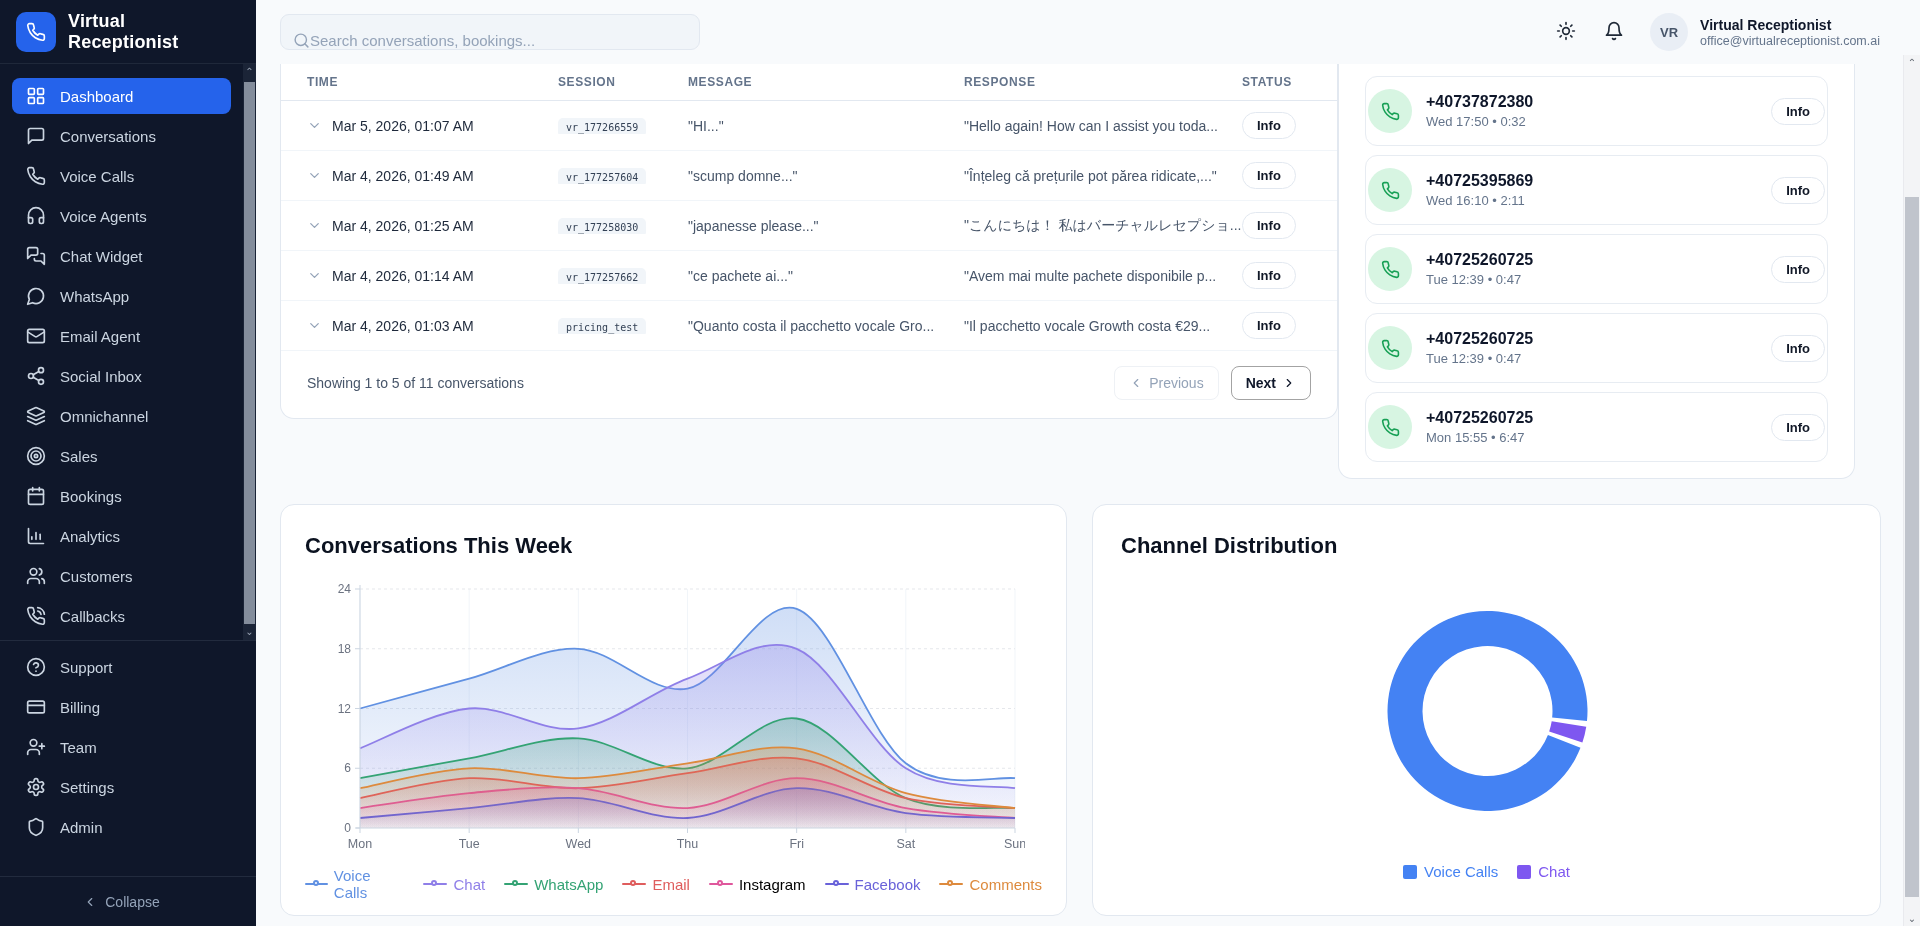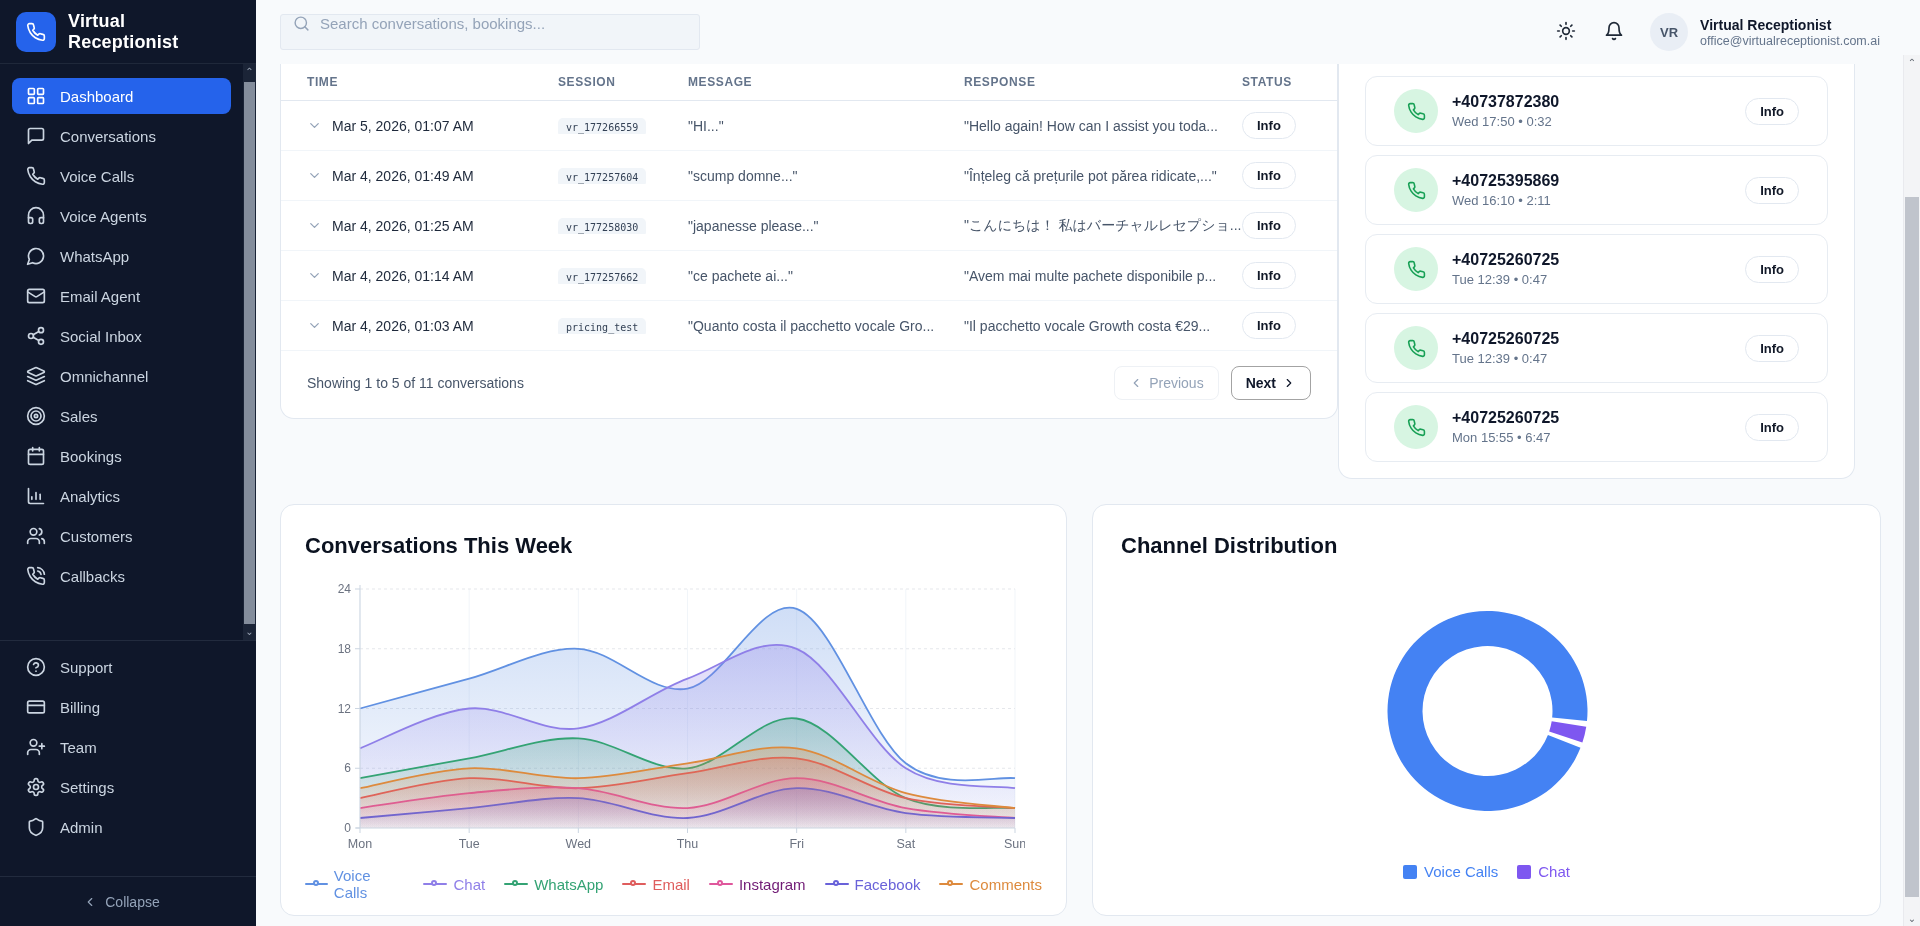--- a/index.html
+++ b/index.html
@@ -23,21 +23,21 @@
   .side-scroll { position:absolute; top:64px; right:0; width:13px; height:576px; background:#1b2437; }
   .side-scroll .up, .side-scroll .dn { position:absolute; left:0; width:13px; text-align:center; color:#9aa4b5; font-size:10px; line-height:12px; }
   .side-scroll .up { top:2px; } .side-scroll .dn { bottom:2px; }
   .side-thumb { position:absolute; left:1px; top:18px; width:11px; height:542px; background:#848d9c; }
 
   .ic { fill:none; stroke:currentColor; stroke-width:2; stroke-linecap:round; stroke-linejoin:round; }
 
   
   .main { position:relative; flex:1; height:100%; background:#f8fafc; overflow:hidden; }
   .topbar { height:64px; display:flex; align-items:center; padding:0 40px 0 24px; }
-  .search-box { width:420px; height:36px; background:#f1f5f9; border:1px solid #e2e8f0; border-radius:3px; display:flex; align-items:flex-start; gap:10px; padding:0 12px; color:#94a3b8; }
+  .search-box { width:420px; height:36px; background:#f1f5f9; border:1px solid #e2e8f0; border-radius:9px; display:flex; align-items:flex-end; padding:0 12px; color:#94a3b8; }
   .search-box input { flex:1; border:none; background:transparent; outline:none; font-size:15px; font-family:inherit; color:#334155; }
   .search-box input::placeholder { color:#94a3b8; }
   .topbar-right { margin-left:auto; display:flex; align-items:center; gap:24px;justify-content:center; }
   .icon-btn { background:none; border:none; color:#1f2937; cursor:pointer; width:24px; height:24px; padding:0; }
   .icon-btn .ic { width:20px; height:20px; }
   .user-chip { display:flex; align-items:center; gap:12px; }
   .avatar { width:38px; height:38px; border-radius:50%; background:#e9eef5; color:#475569; font-size:13px; font-weight:bold; display:flex; align-items:center; justify-content:center; }
   .user-name { font-size:14px; font-weight:bold; color:#0f172a; }
   .user-email { font-size:12.5px; color:#64748b; margin-top:1px; }
 
@@ -61,21 +61,21 @@
   .pager { display:flex; align-items:center; padding:15px 26px 18px; }
   .pager-text { font-size:14px; color:#475569; }
   .pager-btns { margin-left:auto; display:flex; gap:12px; }
   .pg-btn { display:flex; align-items:center; gap:6px; border-radius:8px; padding:8px 14px; font-size:14px; font-family:inherit; background:#fff; cursor:pointer; }
   .pg-prev { border:1px solid #eef1f5; color:#94a3b8; }
   .pg-next { border:1px solid #a3a3a3; color:#0f172a; font-weight:bold; }
   .pg-btn .ic { width:14px; height:14px; }
 
   
   .calls-card { width:517px; height:415px; padding:12px 26px 24px; display:flex; flex-direction:column; gap:9px; }
-  .call-item { border:1px solid #e7ecf2; border-radius:12px; padding:12px 28px; display:flex; align-items:center; gap:14px; }
+  .call-item { border:1px solid #e7ecf2; border-radius:12px; padding:12px 2px; display:flex; align-items:center; gap:14px; }
   .call-ic { width:44px; height:44px; border-radius:50%; background:#d7f5e2; color:#17a055; display:flex; align-items:center; justify-content:center; flex-shrink:0; }
   .call-ic .ic { width:19px; height:19px; }
   .call-num { font-size:16px; font-weight:bold; color:#0f172a; }
   .call-meta { font-size:13px; color:#64748b; margin-top:3px; }
   .call-item .pill { margin-left:auto; }
 
   
   .chart-card { width:787px; height:412px; padding:28px 24px 0; border-radius:14px; }
   .donut-card { width:789px; height:412px; padding:28px 28px 0; border-radius:14px; }
   .card-title { font-size:22px; font-weight:bold; color:#0b1220; }
@@ -132,20 +132,27 @@
             <path d="M22 16.92v3a2 2 0 0 1-2.18 2 19.79 19.79 0 0 1-8.63-3.07 19.5 19.5 0 0 1-6-6 19.79 19.79 0 0 1-3.07-8.67A2 2 0 0 1 4.11 2h3a2 2 0 0 1 2 1.72 12.84 12.84 0 0 0 .7 2.81 2 2 0 0 1-.45 2.11L8.09 9.91a16 16 0 0 0 6 6l1.27-1.27a2 2 0 0 1 2.11-.45 12.84 12.84 0 0 0 2.81.7A2 2 0 0 1 22 16.92z"></path>
           </svg>
         <span>Voice Calls</span>
       </a>
       <a class="nav-item">
         <svg class="ic" viewBox="0 0 24 24">
             <path d="M3 14h3a2 2 0 0 1 2 2v3a2 2 0 0 1-2 2H5a2 2 0 0 1-2-2v-5Zm18 0h-3a2 2 0 0 0-2 2v3a2 2 0 0 0 2 2h1a2 2 0 0 0 2-2v-5Z"></path>
             <path d="M3 14v-3a9 9 0 0 1 18 0v3"></path>
           </svg>
         <span>Voice Agents</span>
+      </a>
+      <a class="nav-item">
+        <svg class="ic" viewBox="0 0 24 24">
+            <path d="M14 9a2 2 0 0 1-2 2H6l-4 4V4a2 2 0 0 1 2-2h8a2 2 0 0 1 2 2z"></path>
+            <path d="M18 9h2a2 2 0 0 1 2 2v11l-4-4h-6a2 2 0 0 1-2-2v-1"></path>
+          </svg>
+        <span>Chat Widget</span>
       </a>
       <a class="nav-item">
         <svg class="ic" viewBox="0 0 24 24">
             <path d="M7.9 20A9 9 0 1 0 4 16.1L2 22Z"></path>
           </svg>
         <span>WhatsApp</span>
       </a>
       <a class="nav-item">
         <svg class="ic" viewBox="0 0 24 24">
             <rect x="2" y="4" width="20" height="16" rx="2"></rect>
@@ -578,21 +585,21 @@
                 </span>
                 <span>WhatsApp</span>
               </span>
             <span class="lg-item" style="color: rgb(223, 93, 93);">
                 <span class="lg-marker">
                   <span class="lg-line" style="background: rgb(223, 93, 93);"></span>
                   <span class="lg-dot" style="border-color: rgb(223, 93, 93);"></span>
                 </span>
                 <span>Email</span>
               </span>
-            <span class="lg-item" style="color: #701a75; text-align: right;">
+            <span class="lg-item" style="color: #000000; text-align: right;">
                 <span class="lg-marker">
                   <span class="lg-line" style="background: rgb(223, 87, 156);"></span>
                   <span class="lg-dot" style="border-color: rgb(223, 87, 156);"></span>
                 </span>
                 <span>Instagram</span>
               </span>
             <span class="lg-item" style="color: rgb(105, 98, 217);">
                 <span class="lg-marker">
                   <span class="lg-line" style="background: rgb(105, 98, 217);"></span>
                   <span class="lg-dot" style="border-color: rgb(105, 98, 217);"></span>

